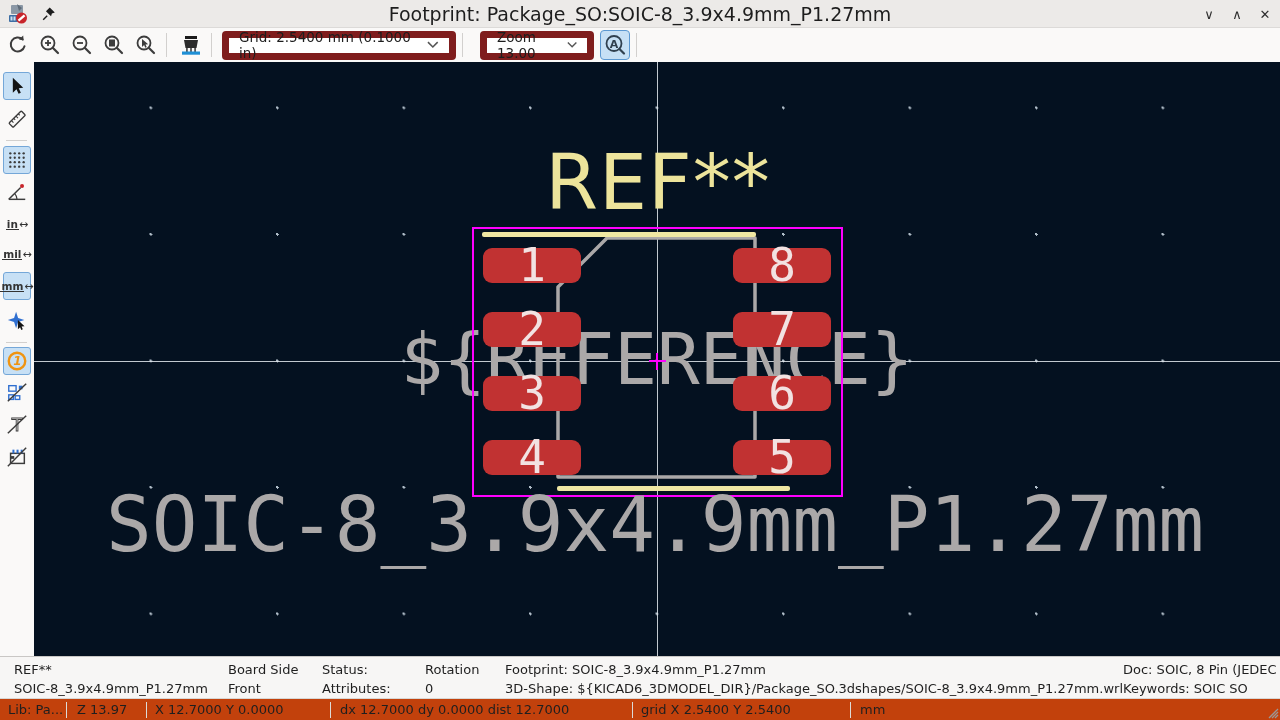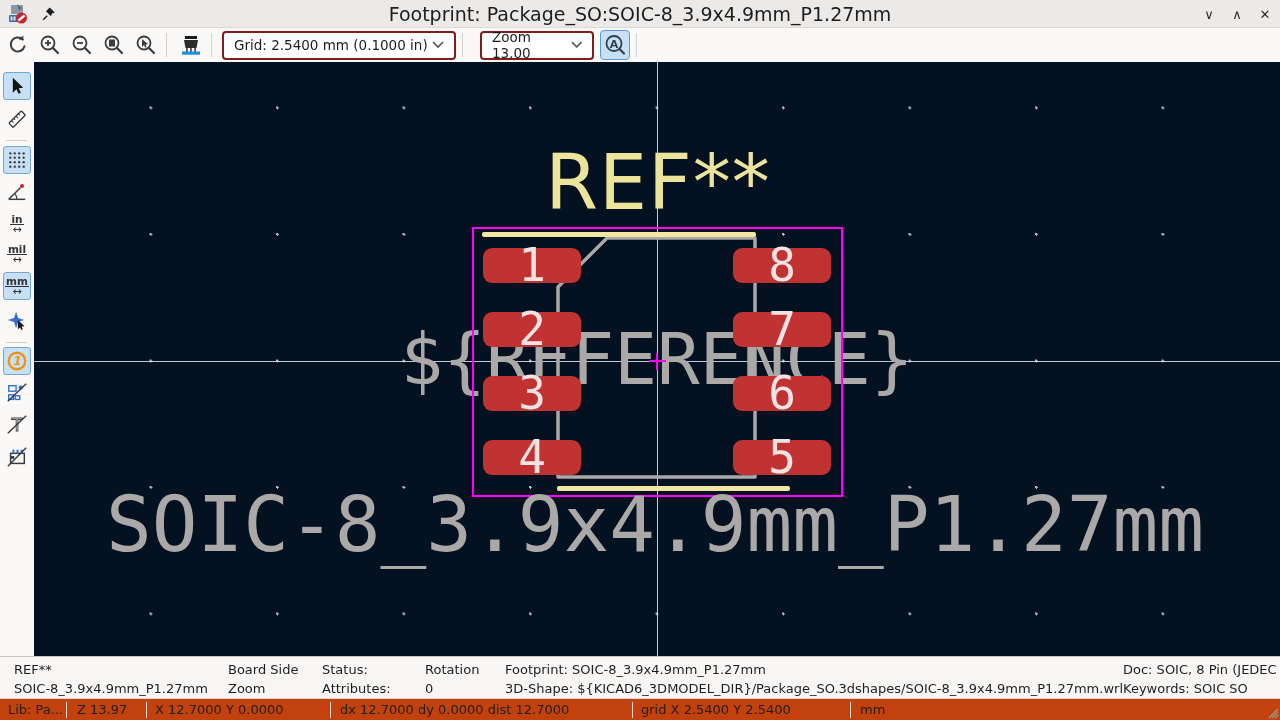--- a/index.html
+++ b/index.html
@@ -16,32 +16,32 @@
   .winbtn { width:18px; height:18px; display:flex; align-items:center; justify-content:center;
     font-size:13px; color:#2e2e2e; cursor:default; }
 
   
   .toolbar { position:absolute; left:0; top:28px; width:1280px; height:34px;
     background:#FAF9F8; display:flex; align-items:center; }
   .tool { width:28px; height:28px; margin-left:4px; border-radius:3px;
     display:flex; align-items:center; justify-content:center; }
   .tool svg { display:block; }
   .vsep { width:1px; height:24px; background:#D2D0CE; margin:0 6px; }
-  .dropdown { height:29px; background:#FFFFFF; border:2px solid #7f1d1d; border-radius:4px;
+  .dropdown { height:29px; background:#FFFFFF; border:7px solid #7f1d1d; border-radius:4px;
     display:flex; align-items:center; justify-content:space-between; padding:0 10px;
     font-size:13.5px; color:#1d1d1d; }
   .dd-grid { width:234px; margin-left:4px; }
   .dd-zoom { width:114px;margin-left:11px; }
   .autozoom { width:30px; height:30px; margin-left:6px; background:#C7E0F5;
     border:1.5px solid #5C98D1; border-radius:4px; display:flex; align-items:center; justify-content:center; }
 
   
   .leftbar { position:absolute; left:0; top:62px; width:34px; height:594px; background:#FAF9F8; }
   .ltool { position:absolute; left:3px; width:28px; height:28px; border-radius:3px;
-    display:flex; flex-direction:column; align-items:center; justify-content:center; }
+    display:flex; align-items:center; justify-content:center; }
   .ltool.sel { background:#C7E0F5; border:1px solid #74A7D8; }
   .lsep { position:absolute; left:6px; width:21px; height:1px; background:#D2D0CE; }
   .unit-label { font-size:10.5px; font-weight:bold; color:#333; line-height:10px;
     border-bottom:1px solid #333; padding:0 1px;}
   .unit-arrow { font-size:11px; color:#333; line-height:9px; }
 
   
   .canvas { position:absolute; left:34px; top:62px; width:1246px; height:594px;
     background:#041120;
     background-image:radial-gradient(circle 1.3px at 1.3px 1.3px, rgba(195,208,218,0.9) 0, rgba(195,208,218,0.9) 1.2px, transparent 1.4px);
@@ -320,21 +320,21 @@
   <div class="anchor-h"></div>
 </div>
 
 <div class="infobar">
   <div class="icol" style="left:14px;">
     <div>REF**</div>
     <div>SOIC-8_3.9x4.9mm_P1.27mm</div>
   </div>
   <div class="icol" style="left:228px;">
     <div>Board Side</div>
-    <div>Zoom</div>
+    <div>Front</div>
   </div>
   <div class="icol" style="left:322px;">
     <div>Status:</div>
     <div>Attributes:</div>
   </div>
   <div class="icol" style="left:425px;">
     <div>Rotation</div>
     <div>0</div>
   </div>
   <div class="icol" style="left:505px;">

